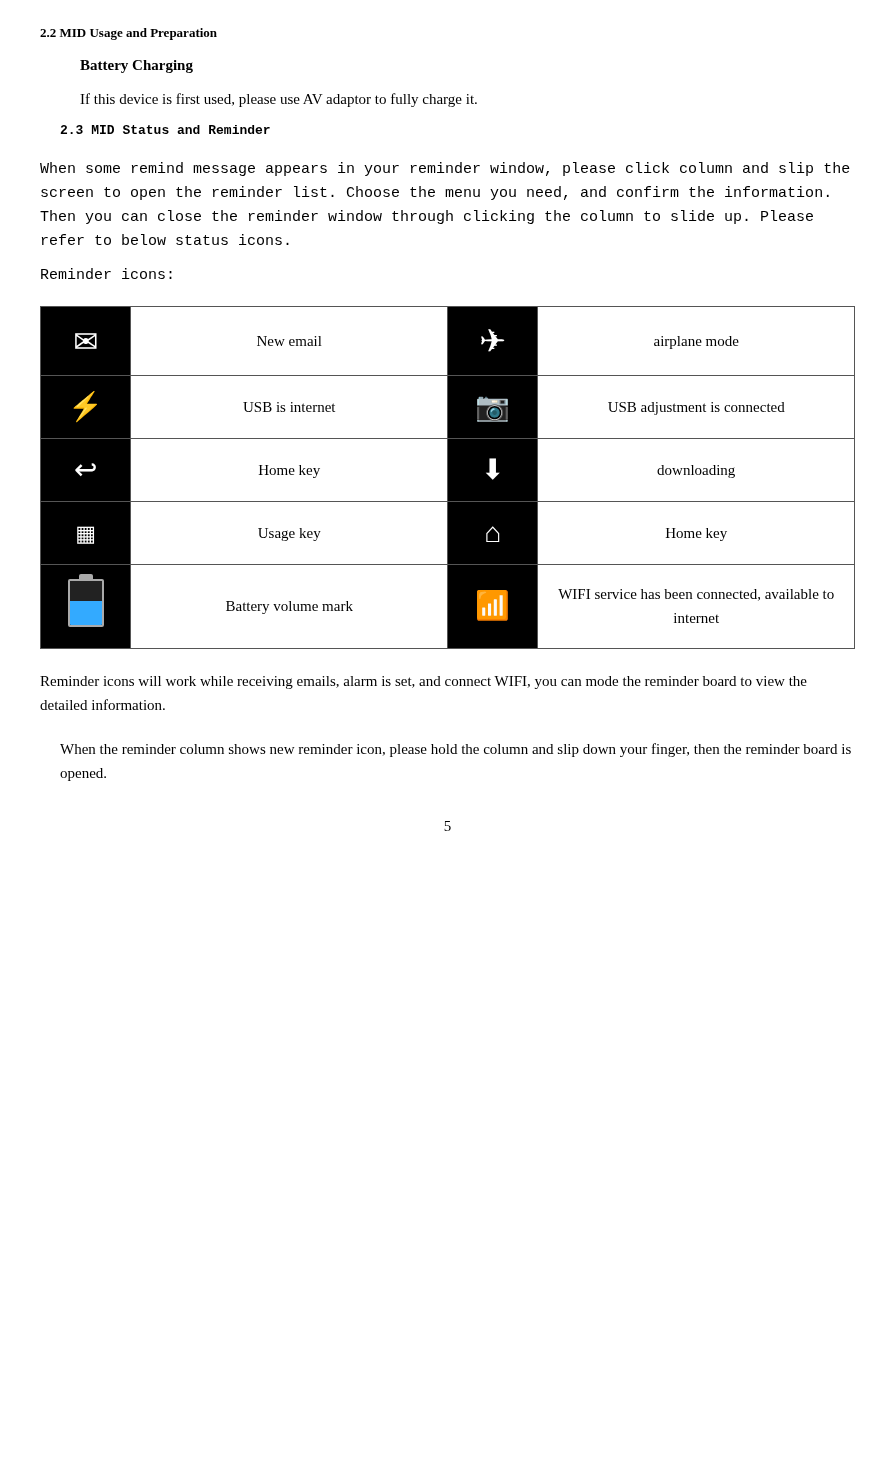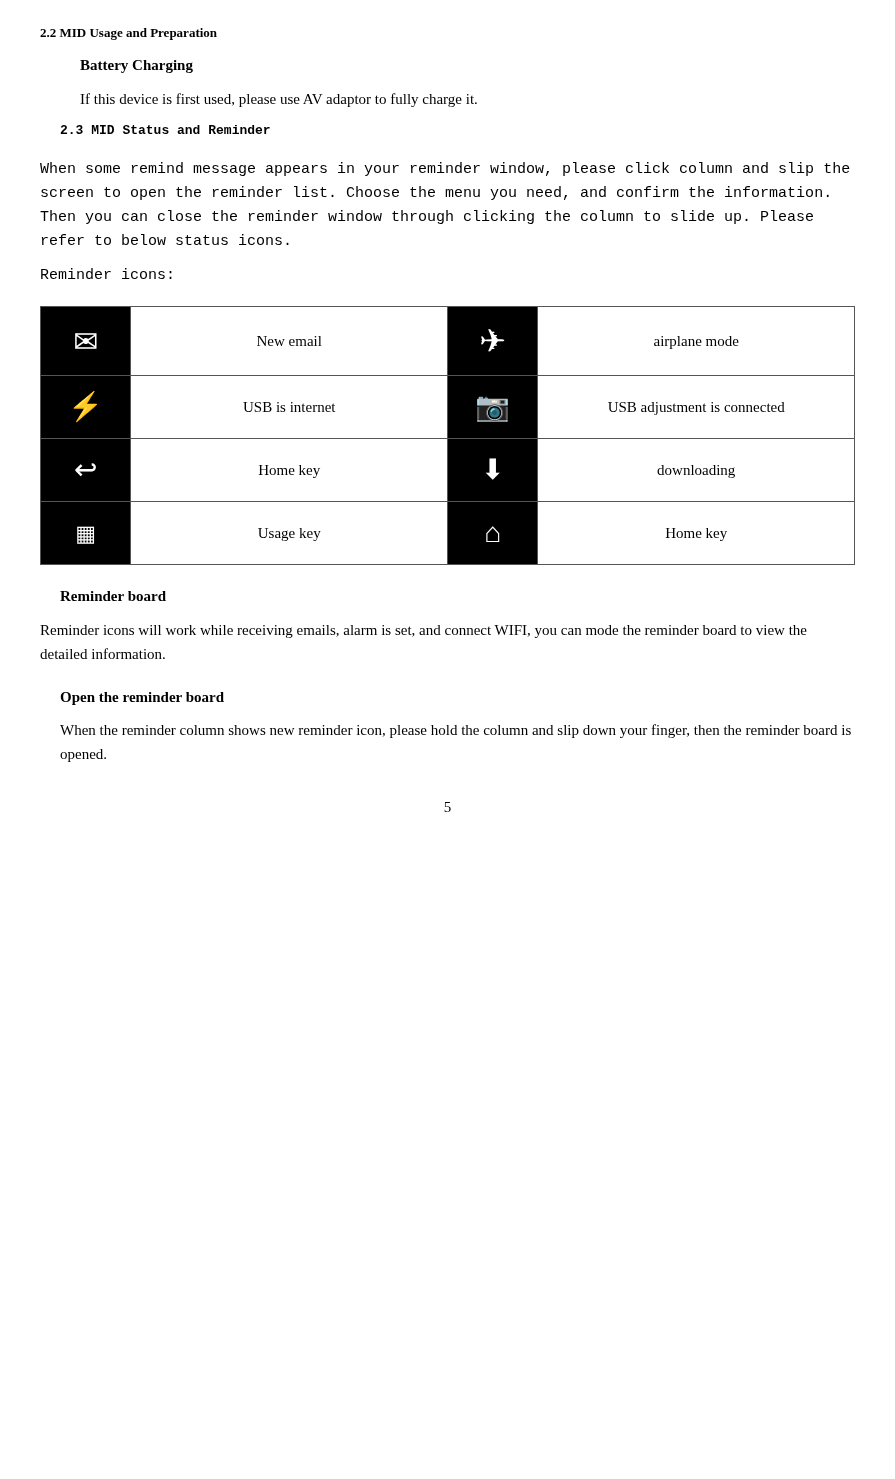--- a/index.html
+++ b/index.html
@@ -198,28 +198,38 @@
         <td class="icon-cell">
           <span class="icon-menu" style="color:#fff;font-size:22px;">▦</span>
         </td>
         <td class="label-cell">Usage key</td>
         <td class="icon-cell">
           <span class="icon-homekey2">⌂</span>
         </td>
         <td class="label-cell">Home key</td>
       </tr>
 
+      <tr>
+        <td class="icon-cell" style="padding:14px 8px;">
+          <div class="icon-battery">
+            <div class="icon-battery-fill"></div>
+          </div>
+        </td>
+        <td class="label-cell">Battery volume mark</td>
+        <td class="icon-cell">
+          <span class="icon-wifi">📶</span>
+        </td>
+        <td class="label-cell wifi-text">WIFI service has been connected, available to internet</td>
+      </tr>
     </tbody>
   </table>
 
   <div class="reminder-board-section">
-    <div class="sub-title indent">Reminder board</div>
     <div class="body-text">Reminder icons will work while receiving emails, alarm is set, and connect WIFI, you can mode the reminder board to view the detailed information.</div>
   </div>
 
   <div class="open-reminder-section">
-    <div class="sub-title indent">Open the reminder board</div>
     <div class="body-text indent">When the reminder column shows new reminder icon, please hold the column and slip down your finger, then the reminder board is opened.</div>
   </div>
 
   <div class="page-num">5</div>
 
 </div>
 
 </body></html>

